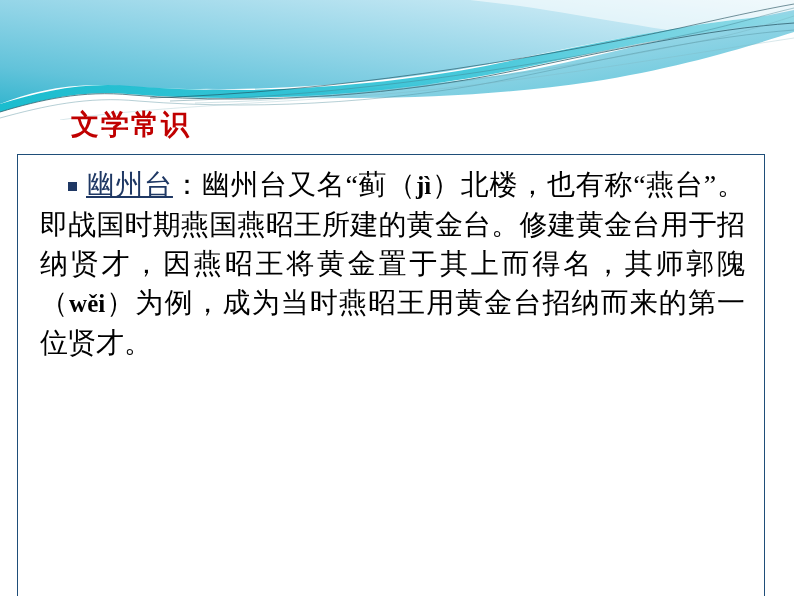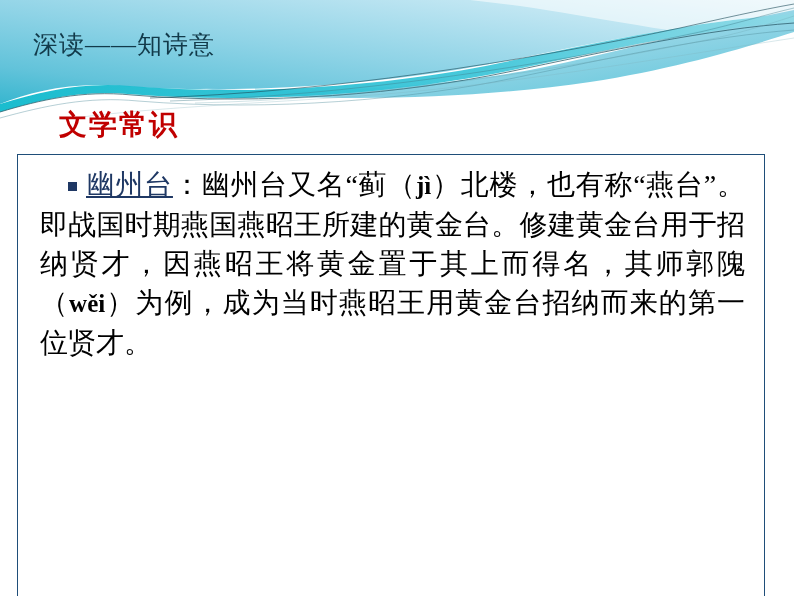--- a/index.html
+++ b/index.html
@@ -40,21 +40,21 @@
     line-height: 32px;
     letter-spacing: 1px;
     color: #123a4a;
     white-space: nowrap;
     z-index: 5;
   }
 
   
   #section-heading {
     position: absolute;
-    left: 59px;
+    left: 71px;
     top: 107px;
     font-family: "Liberation Serif", "DejaVu Serif", serif;
     font-size: 28px;
     line-height: 36px;
     font-weight: bold;
     letter-spacing: 2px;
     color: #c00000;
     white-space: nowrap;
     z-index: 5;
   }
@@ -165,21 +165,20 @@
       <path d="M170,101 C350,96 540,66 700,32 C735,24 768,14 794,8" fill="none" stroke="#3e7a88" stroke-width="0.7" opacity="0.6"></path>
       <path d="M195,103 C375,99 560,70 716,38 C748,31 775,22 794,16" fill="none" stroke="#6aa3b0" stroke-width="0.6" opacity="0.5"></path>
 
       <path d="M0,113 C44,101 88,92 138,97
                C272,108 414,95 514,74
                C614,53 712,32 794,26
                L794,120 L0,120 Z" fill="#ffffff" opacity="0.0"></path>
     </svg>
   </div>
 
-  <div id="slide-title">深读——知诗意</div>
 
   <div id="section-heading">文学常识</div>
 
   <div id="content-box">
     <div id="content-paragraph">
       <span class="bullet-marker"></span><span class="term-link">幽州台</span><span>：</span><span>幽州台又名“蓟（</span><span class="pinyin">jì</span><span>）北楼，也有称“燕台”。即战国时期燕国燕昭王所建的黄金台。修建黄金台用于招纳贤才，因燕昭王将黄金置于其上而得名，其师郭隗（</span><span class="pinyin">wěi</span><span>）为例，成为当时燕昭王用黄金台招纳而来的第一位贤才。</span>
     </div>
   </div>
 
 </div>

